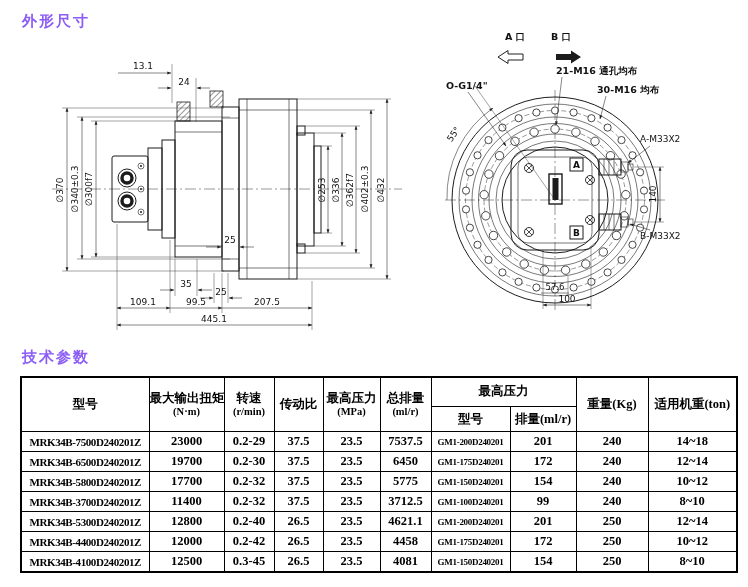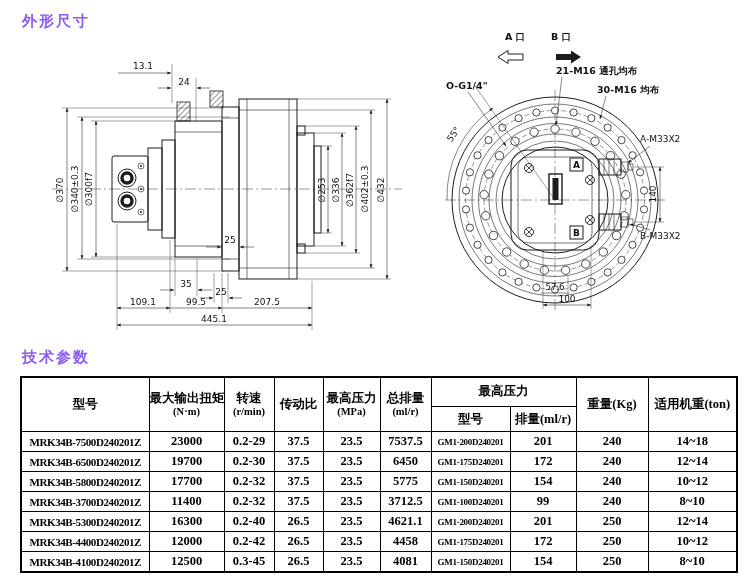--- a/index.html
+++ b/index.html
@@ -426,21 +426,21 @@
         <td class="c-ratio">37.5</td>
         <td class="c-pressure">23.5</td>
         <td class="c-displacement">3712.5</td>
         <td class="c-motor_model">GM1-100D240201</td>
         <td class="c-motor_displacement">99</td>
         <td class="c-weight">240</td>
         <td class="c-machine_weight">8~10</td>
       </tr>
       <tr>
         <td class="c-model">MRK34B-5300D240201Z</td>
-        <td class="c-torque">16300</td>
+        <td class="c-torque">12800</td>
         <td class="c-speed">0.2-40</td>
         <td class="c-ratio">26.5</td>
         <td class="c-pressure">23.5</td>
         <td class="c-displacement">4621.1</td>
         <td class="c-motor_model">GM1-200D240201</td>
         <td class="c-motor_displacement">201</td>
         <td class="c-weight">250</td>
         <td class="c-machine_weight">12~14</td>
       </tr>
       <tr>

